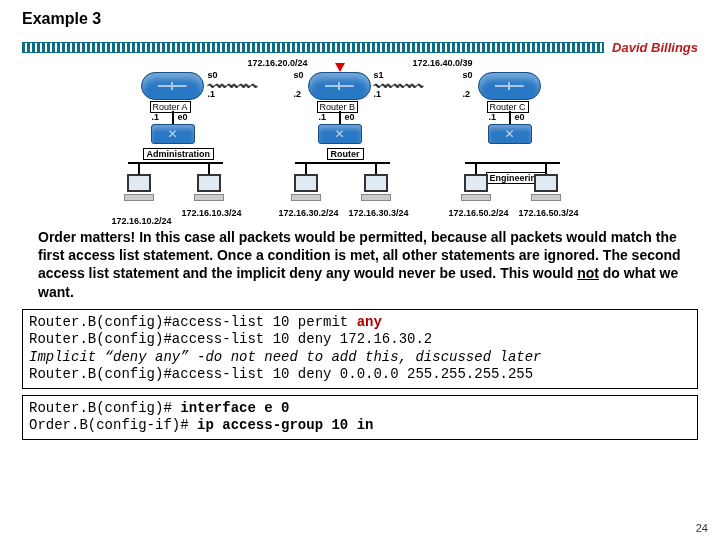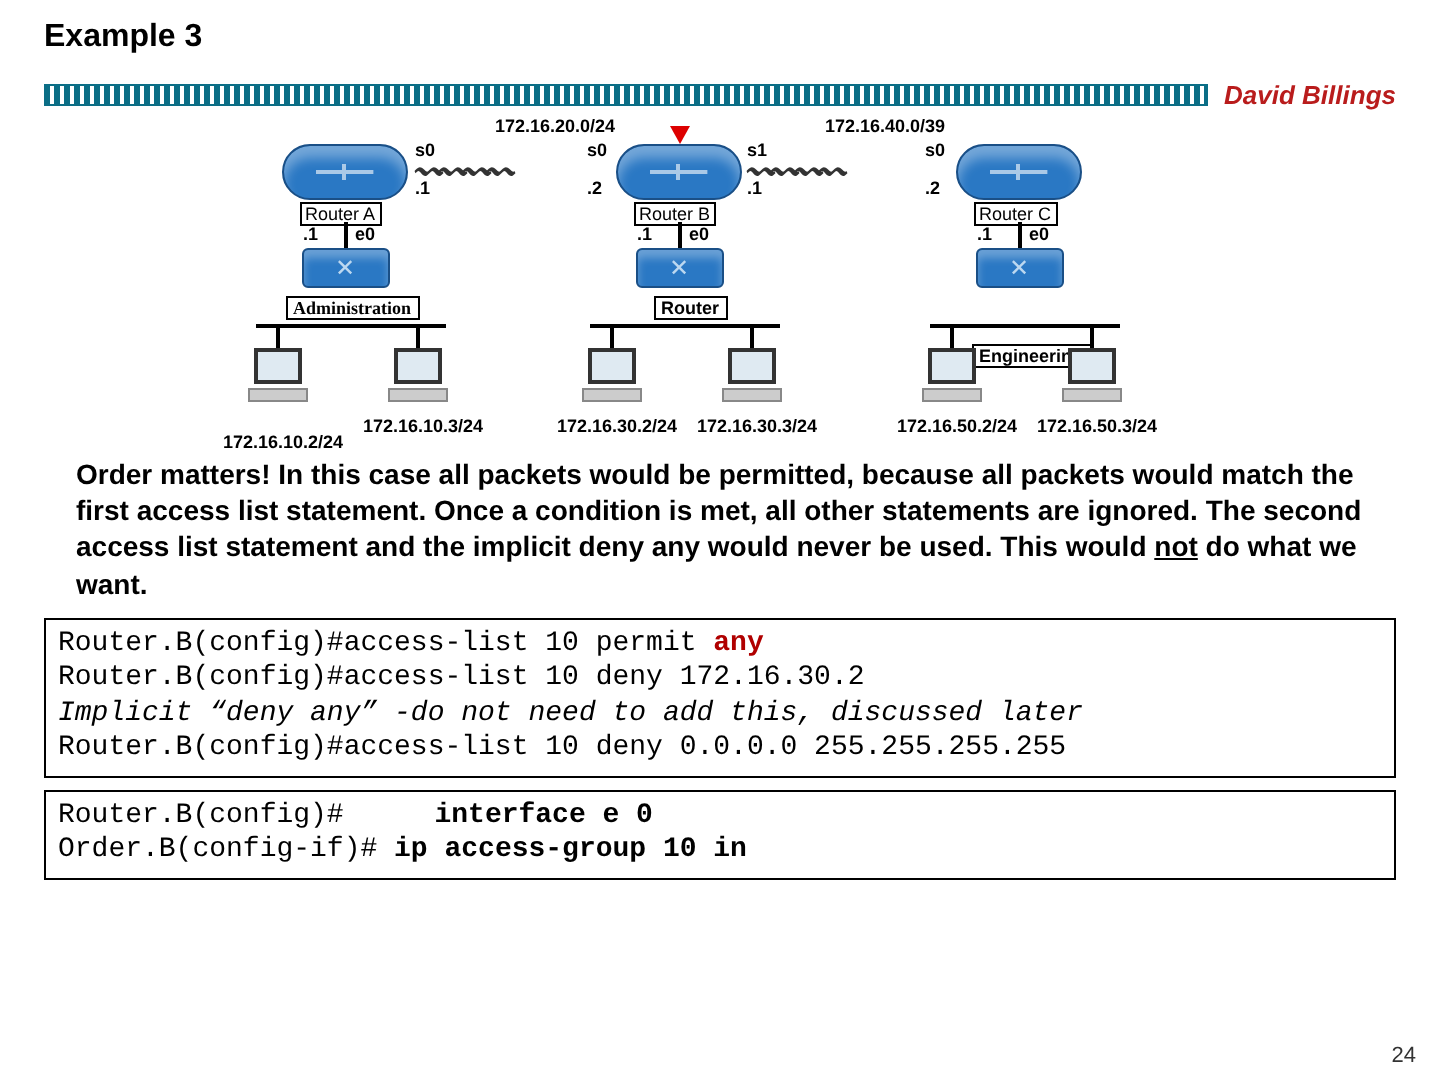--- a/index.html
+++ b/index.html
@@ -123,21 +123,21 @@
   }
   u.nt { text-decoration: underline; }
 
   .codebox {
     margin: 2px 22px 6px 22px;
     border: 1px solid #000;
     padding: 4px 6px;
     font: 14px/1.25 "Courier New", monospace;
     white-space: pre;
   }
-  .kw-interface { font-weight: bold; margin-left: 37px; }
+  .kw-interface { font-weight: bold; }
   .kw-any { color:#b00000; font-weight:bold; }
   .kw-ip  { font-weight:bold; }
   .cmt { font-style: italic; }
 
   .pagenum{
     position:absolute;
     right:12px;
     bottom:6px;
     font:11px Arial;
     color:#333;
@@ -189,21 +189,21 @@
   <div class="dlabel" style="left:237px;top:54px;">e0</div>
 
   <div class="vline" style="left:401px;top:53px;height:14px;"></div>
   <div class="dlabel" style="left:381px;top:54px;">.1</div>
   <div class="dlabel" style="left:407px;top:54px;">e0</div>
 
   <div class="switch" style="left:43px;top:66px;"></div>
   <div class="switch" style="left:210px;top:66px;"></div>
   <div class="switch" style="left:380px;top:66px;"></div>
 
-  <div class="group-label" style="left:35px;top:90px;font-family:Liberation Serif, serif;">Administration</div>
+  <div class="group-label" style="left:35px;top:90px;">Administration</div>
   <div class="group-label" style="left:219px;top:90px;">Router</div>
   <div class="group-label" style="left:378px;top:90px;margin-top:24px;">Engineering</div>
 
   <div class="line" style="left:20px;top:104px;width:95px;"></div>
   <div class="vline" style="left:30px;top:104px;height:12px;"></div>
   <div class="vline" style="left:100px;top:104px;height:12px;"></div>
   <div class="pc" style="left:15px;top:116px;">
       <div class="mon"></div>
       <div class="base"></div>
     </div>

